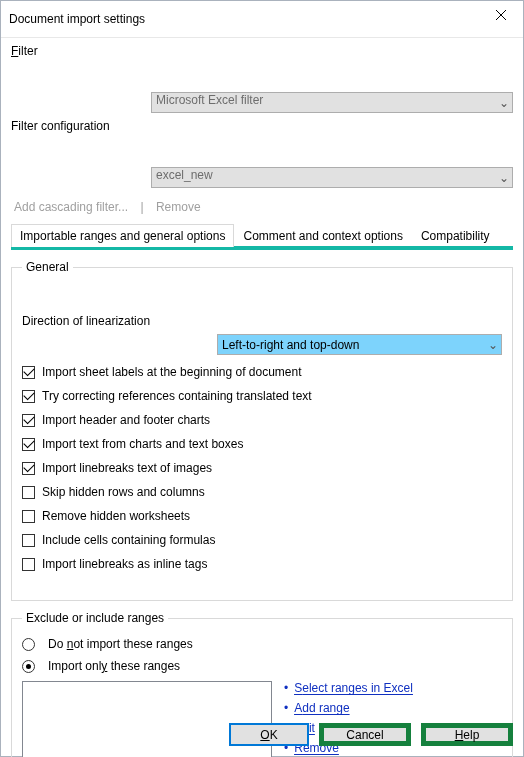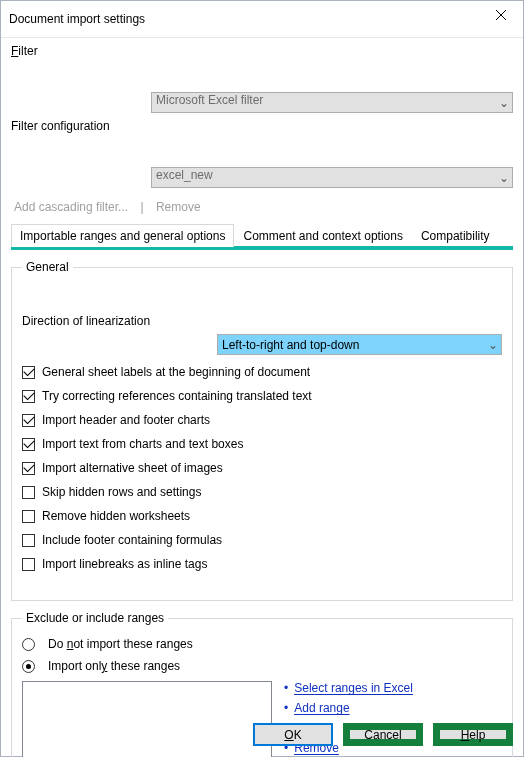--- a/index.html
+++ b/index.html
@@ -184,23 +184,23 @@
     margin-right:6px;
   }
   .link-list li span { text-decoration: underline; text-underline-offset: 2px;}
   .button-bar {
     display:flex;
     justify-content:flex-end;
     gap:10px;
     padding:10px 10px 10px 10px;
   }
   .btn {
-    width:80px;
+    width:92px;
     height:23px;
-    border:7px solid #15803d;
+    border:5px solid #15803d;
     background:#e1e1e1;
     font:inherit;
     display:inline-flex;
     align-items:center;
     justify-content:center;
   }
   .btn.primary {
     border:2px solid #0078d7;
     height:23px;
     width:80px;
@@ -259,49 +259,49 @@
         <div class="drop-wrap">
           <select>
             <option>Left-to-right and top-down</option>
           </select>
           <span class="drop-caret">⌄</span>
         </div>
       </div>
 
       <div class="checkrow">
         <span class="chk checked"></span>
-        <span>General sheet labels at the beginning of document</span>
+        <span>Import sheet labels at the beginning of document</span>
       </div>
       <div class="checkrow">
         <span class="chk checked"></span>
         <span>Try correcting references containing translated text</span>
       </div>
       <div class="checkrow">
         <span class="chk checked"></span>
         <span>Import header and footer charts</span>
       </div>
       <div class="checkrow">
         <span class="chk checked"></span>
         <span>Import text from charts and text boxes</span>
       </div>
       <div class="checkrow">
         <span class="chk checked"></span>
-        <span>Import alternative sheet of images</span>
+        <span>Import linebreaks text of images</span>
       </div>
       <div class="checkrow">
         <span class="chk"></span>
-        <span>Skip hidden rows and settings</span>
+        <span>Skip hidden rows and columns</span>
       </div>
       <div class="checkrow">
         <span class="chk"></span>
         <span>Remove hidden worksheets</span>
       </div>
       <div class="checkrow">
         <span class="chk"></span>
-        <span>Include footer containing formulas</span>
+        <span>Include cells containing formulas</span>
       </div>
       <div class="checkrow" style="margin-bottom:19px">
         <span class="chk"></span>
         <span>Import linebreaks as inline tags</span>
       </div>
     </fieldset>
 
     <fieldset class="groupbox" style="padding-bottom:34px">
       <legend>Exclude or include ranges</legend>
 

